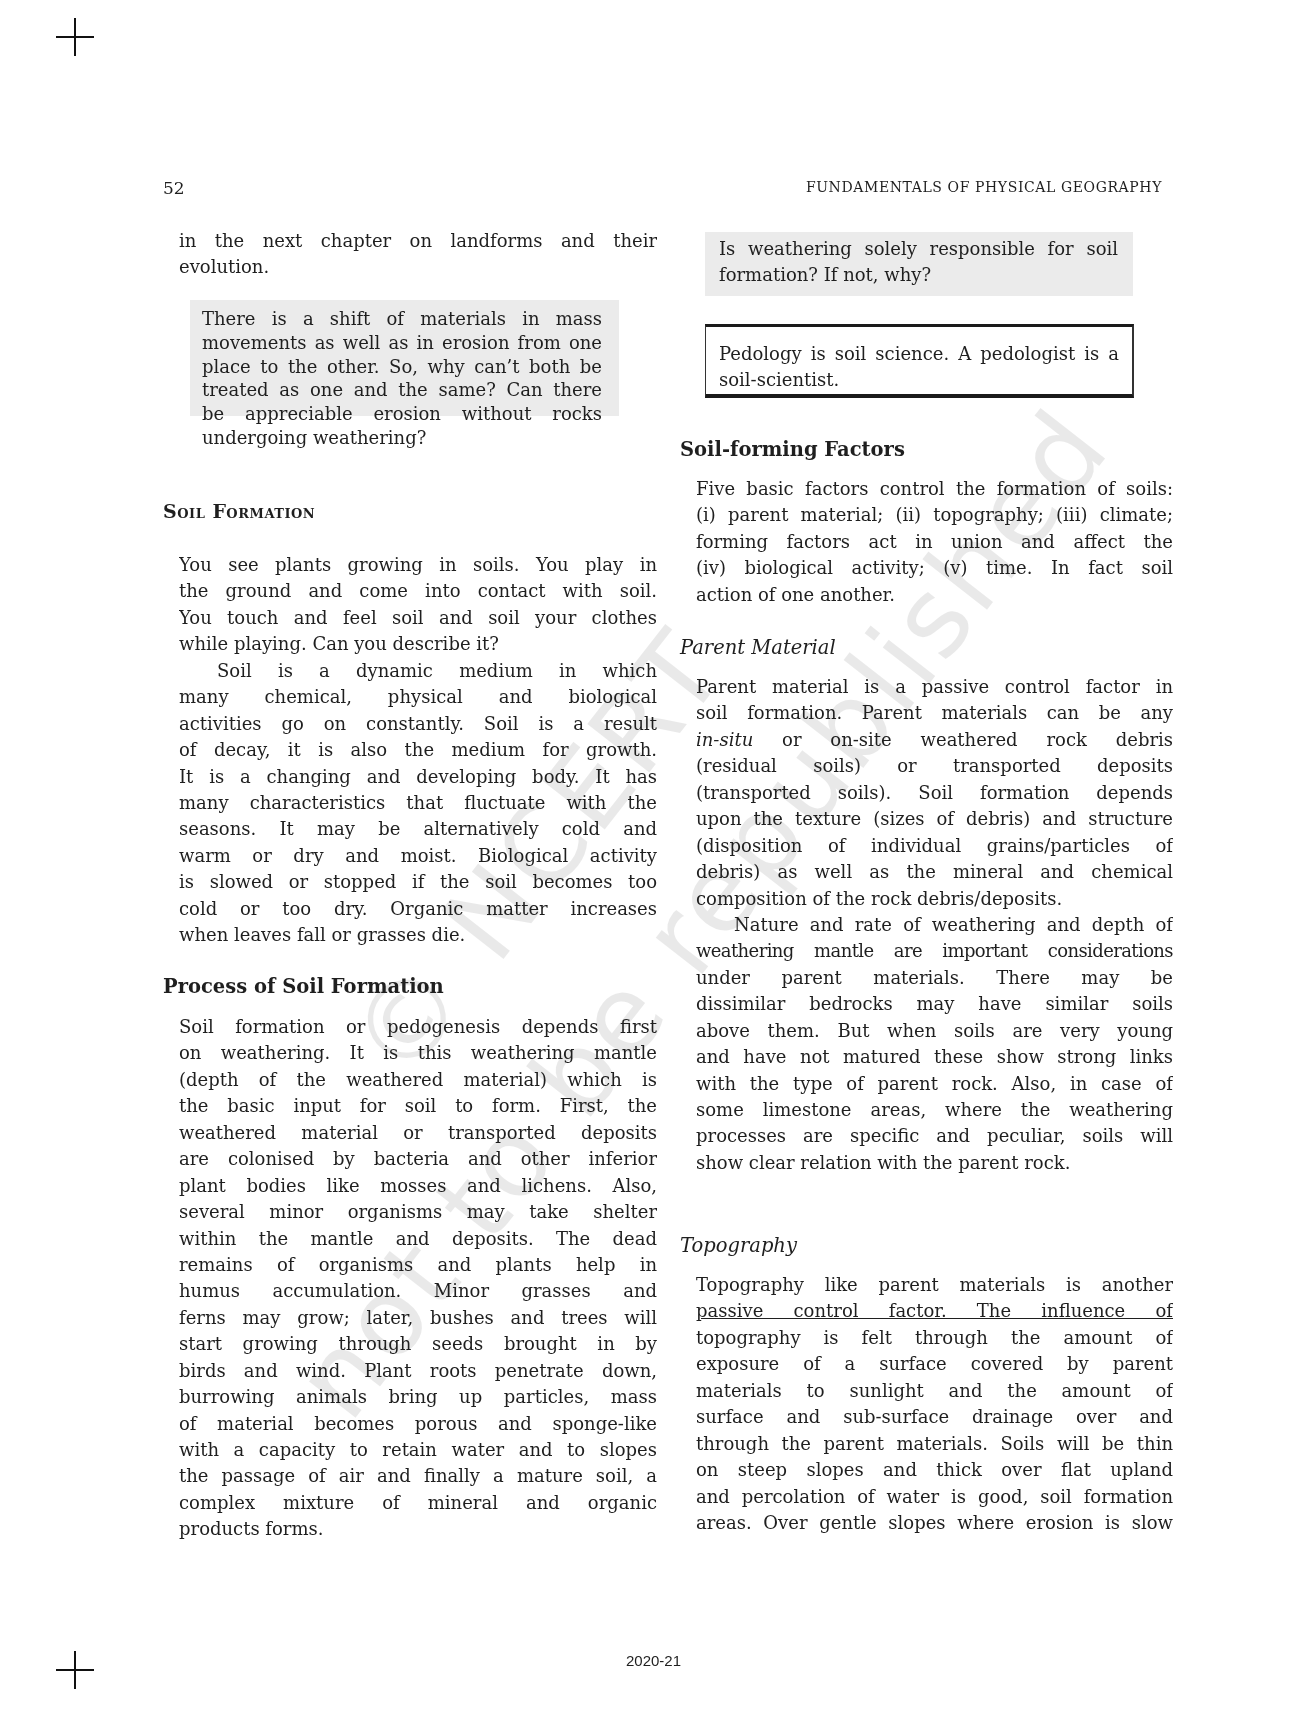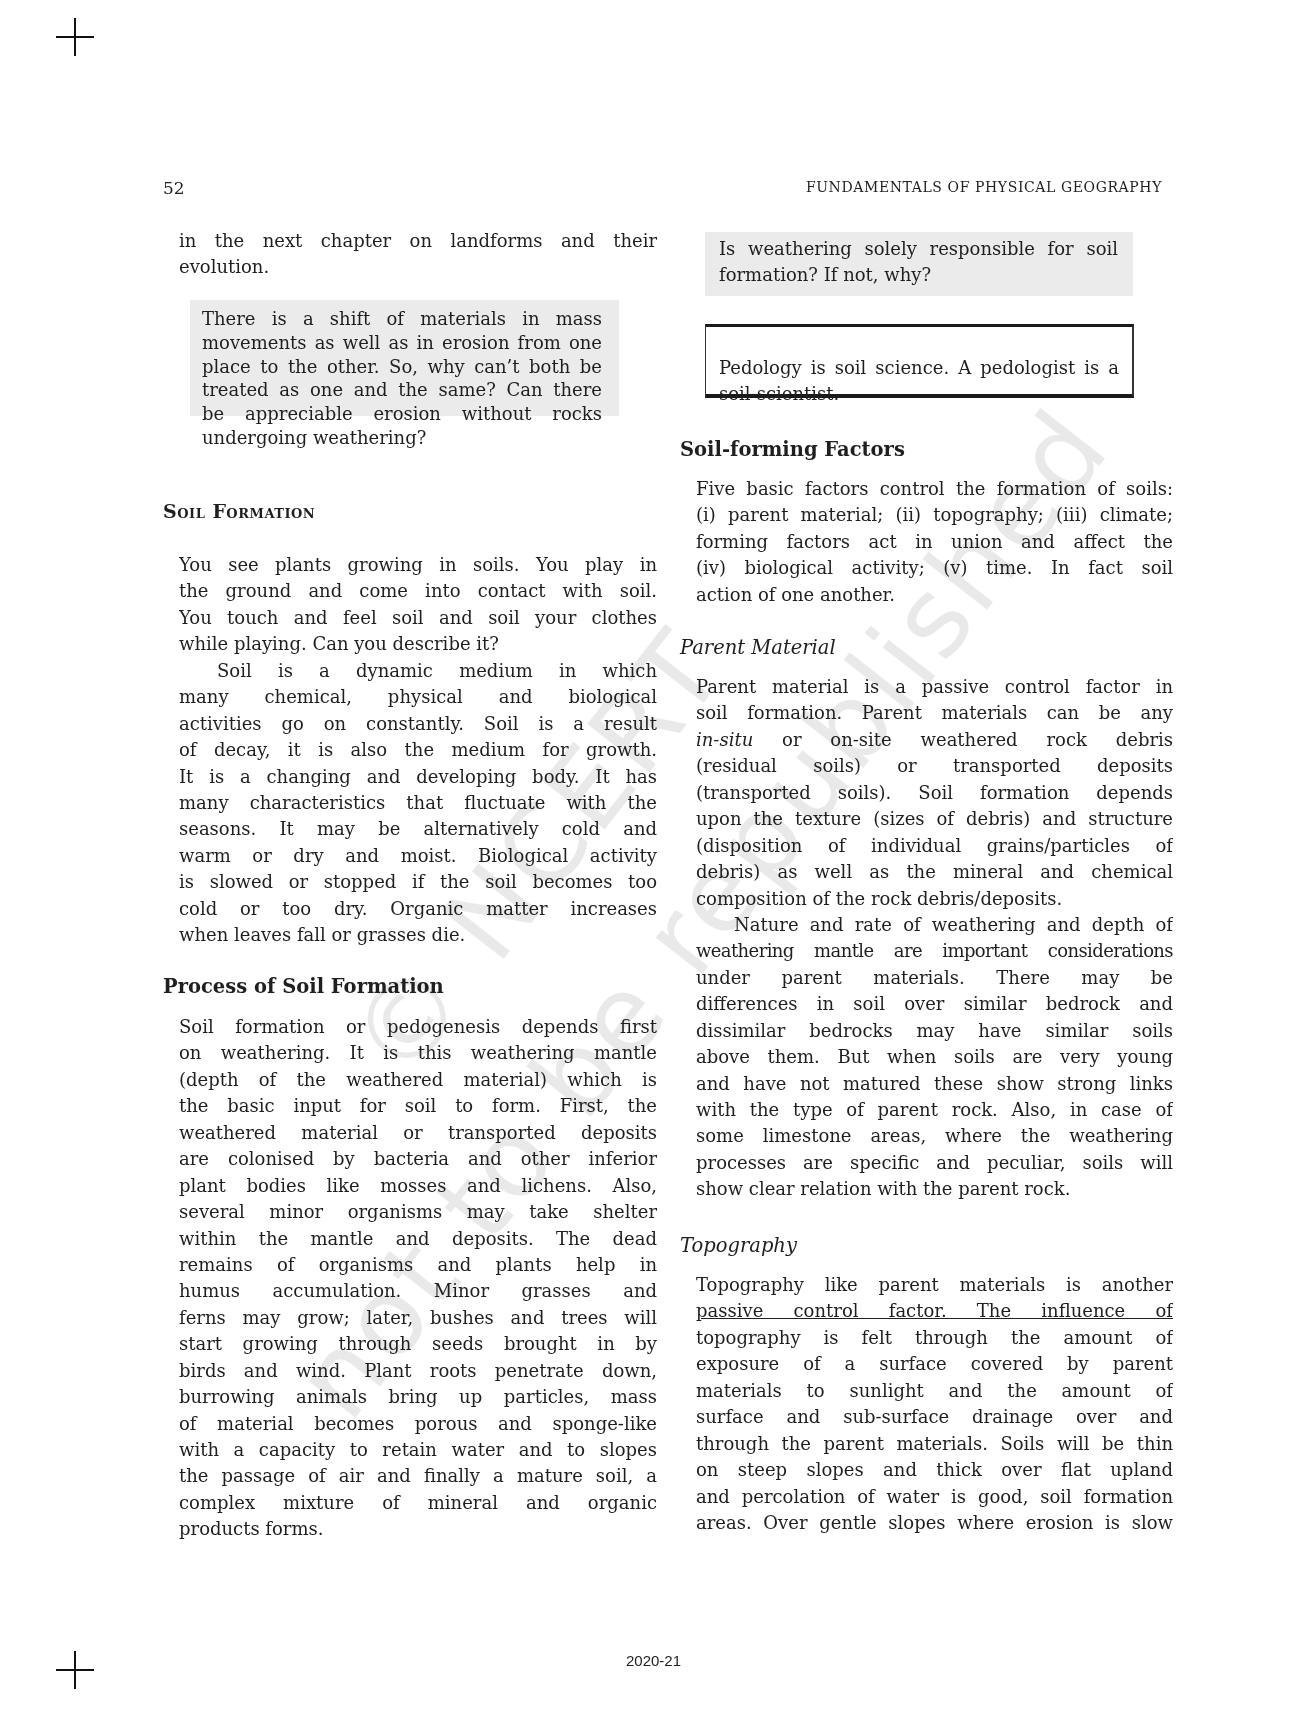--- a/index.html
+++ b/index.html
@@ -22,21 +22,21 @@
 
   .line { display: block; text-align: justify; text-align-last: justify; white-space: nowrap; height: 26.45px; overflow: visible; }
   .line.last { text-align-last: left; }
   .line.indent { padding-left: 38px; }
   .box-gray { background: #ebebeb; }
   .box-left { position: absolute; left: 190px; top: 300px; width: 429px; height: 116px; padding: 0; }
   .box-left .inner { position: absolute; left: 12px; top: 7px; width: 400px; font-size: 18px; line-height: 23.8px; }
   .box-right-q { position: absolute; left: 705px; top: 232px; width: 428px; height: 64px; }
   .box-right-q .inner { position: absolute; left: 14px; top: 4px; width: 399px; font-size: 18px; line-height: 26px; }
   .box-pedology { position: absolute; left: 705px; top: 324px; width: 429px; height: 74px; border-top: 3px solid #1a1a1a; border-bottom: 4px solid #1a1a1a; border-left: 1px solid #333; border-right: 2px solid #333; box-sizing: border-box; }
-  .box-pedology .inner { position: absolute; left: 13px; top: 28px; width: 400px; font-size: 18px; line-height: 26px; }
+  .box-pedology .inner { position: absolute; left: 13px; top: 14px; width: 400px; font-size: 18px; line-height: 26px; }
 
   .heading-smallcaps { position: absolute; left: 163px; top: 500px; font-weight: bold; font-size: 19px; font-variant: small-caps; letter-spacing: 0.5px; }
   .heading-bold { font-weight: bold; font-size: 19.5px; }
   .subhead-italic { font-style: italic; font-size: 19.5px; }
 
   .abs { position: absolute; }
   .watermark { position: absolute; color: rgba(0,0,0,0.085); font-family: "DejaVu Sans", sans-serif; font-size: 108px; white-space: nowrap; transform-origin: left center; pointer-events: none; letter-spacing: 4px; }
   .wm1 { left: 375px; top: 1000px; transform: rotate(-52deg); }
   .wm2 { left: 320px; top: 1340px; transform: rotate(-52deg); }
   em.it { font-style: italic; }
@@ -146,21 +146,20 @@
   <span class="line" style="white-space: normal; overflow: hidden;"><em class="it">in-situ</em><span> or on-site weathered rock debris</span></span>
   <span class="line" style="white-space: normal; overflow: hidden;">(residual soils) or transported deposits</span>
   <span class="line" style="white-space: normal; overflow: hidden;">(transported soils). Soil formation depends</span>
   <span class="line" style="white-space: normal; overflow: hidden;">upon the texture (sizes of debris) and structure</span>
   <span class="line" style="white-space: normal; overflow: hidden;">(disposition of individual grains/particles of</span>
   <span class="line" style="white-space: normal; overflow: hidden;">debris) as well as the mineral and chemical</span>
   <span class="line last">composition of the rock debris/deposits.</span>
   <span class="line indent" style="white-space: normal; overflow: hidden;">Nature and rate of weathering and depth of</span>
   <span class="line" style="letter-spacing: -0.6px; white-space: normal; overflow: hidden;">weathering mantle are important considerations</span>
   <span class="line" style="white-space: normal; overflow: hidden;">under parent materials. There may be</span>
-  <span class="line" style="white-space: normal; overflow: hidden;">differences in soil over similar bedrock and</span>
   <span class="line" style="white-space: normal; overflow: hidden;">dissimilar bedrocks may have similar soils</span>
   <span class="line" style="white-space: normal; overflow: hidden;">above them.  But when soils are very young</span>
   <span class="line" style="white-space: normal; overflow: hidden;">and have not matured these show strong links</span>
   <span class="line" style="white-space: normal; overflow: hidden;">with the type of parent rock. Also, in case of</span>
   <span class="line" style="white-space: normal; overflow: hidden;">some limestone areas, where the weathering</span>
   <span class="line" style="white-space: normal; overflow: hidden;">processes are specific and peculiar, soils will</span>
   <span class="line last">show clear relation with the parent rock.</span>
 </div>
 
 <div class="abs subhead-italic" style="left:680px; top:1234px;">Topography</div>

